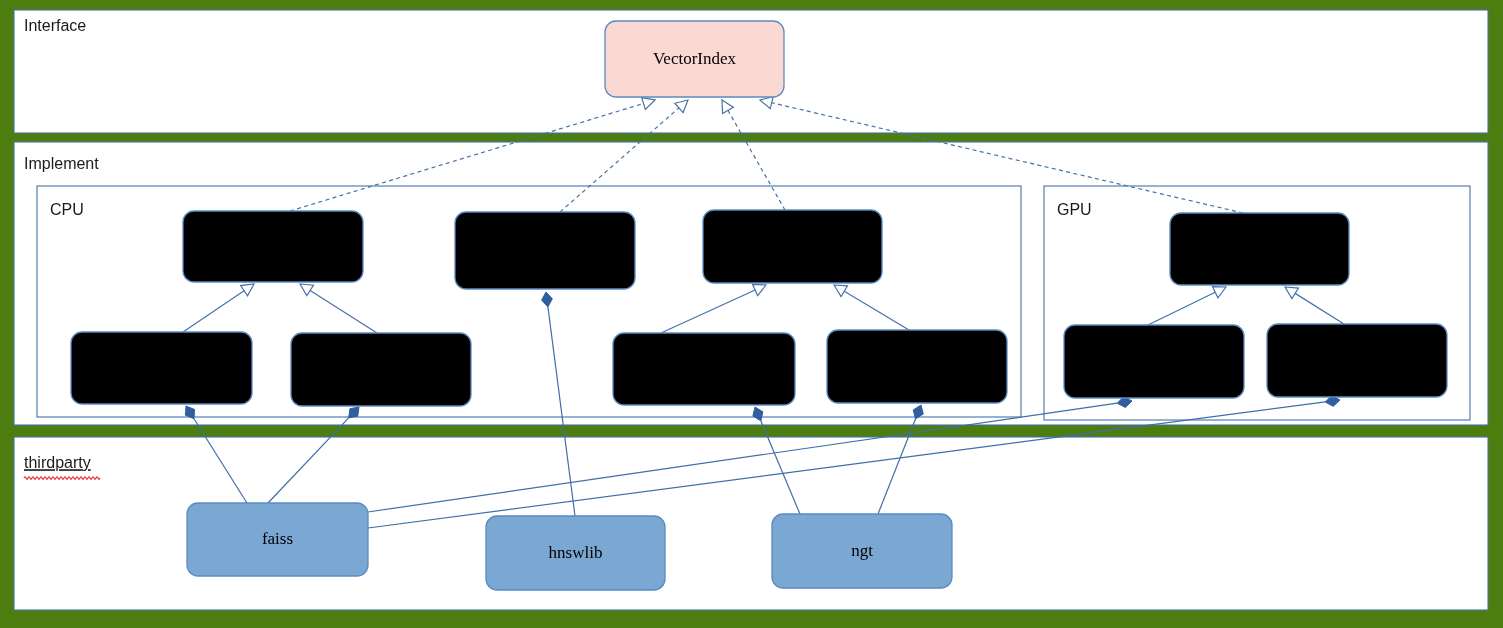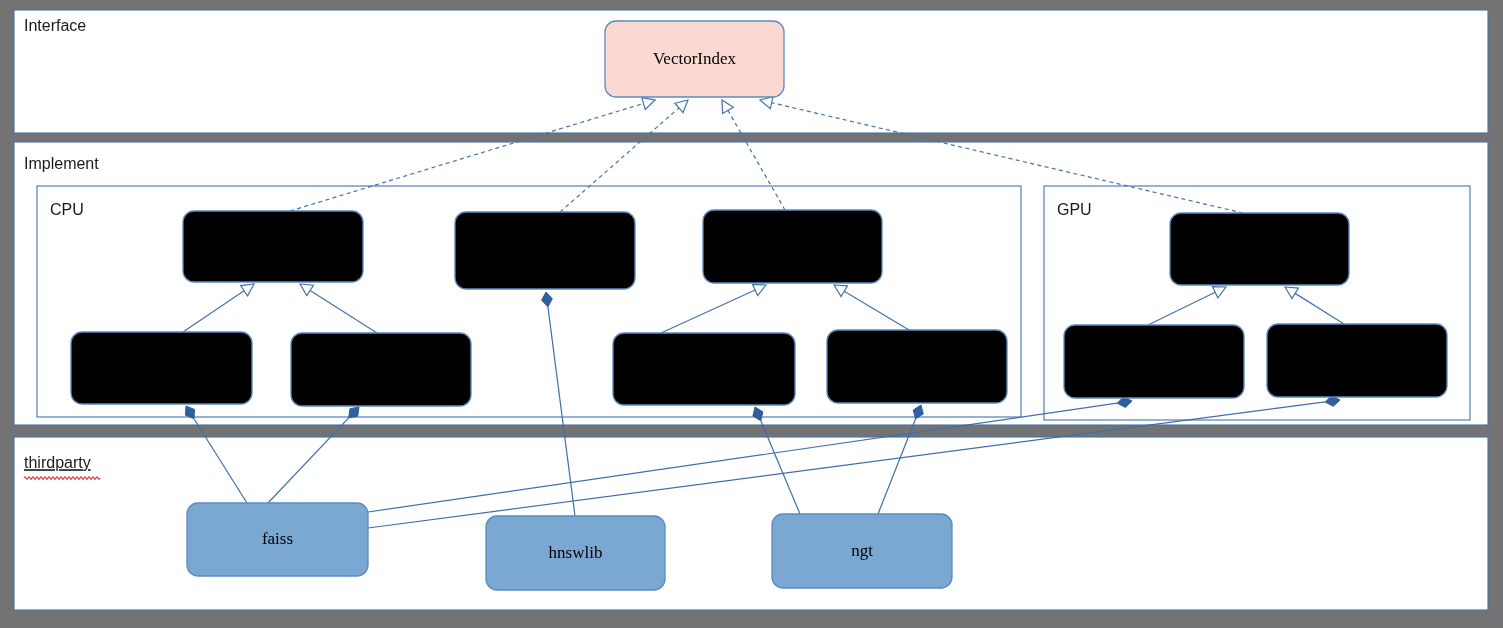--- a/index.html
+++ b/index.html
@@ -8,21 +8,21 @@
     padding: 0;
     background: #ffffff;
   }
   body {
     font-family: "Liberation Sans", sans-serif;
   }
   #diagram-root {
     position: relative;
     width: 1503px;
     height: 628px;
-    background: #737373;
+    background: #4d7c0f;
     overflow: hidden;
   }
   svg.canvas {
     position: absolute;
     left: 0;
     top: 0;
     width: 1503px;
     height: 628px;
     display: block;
   }

